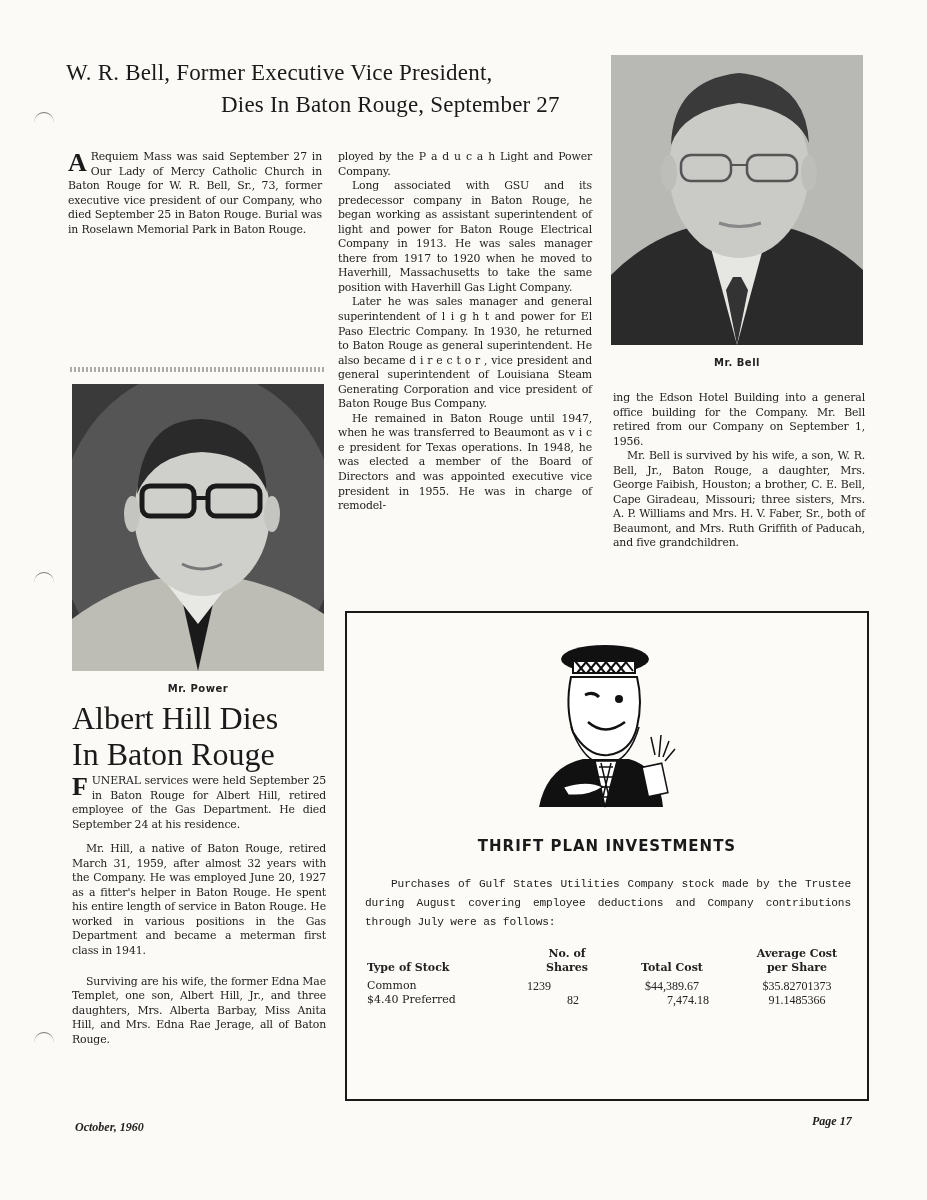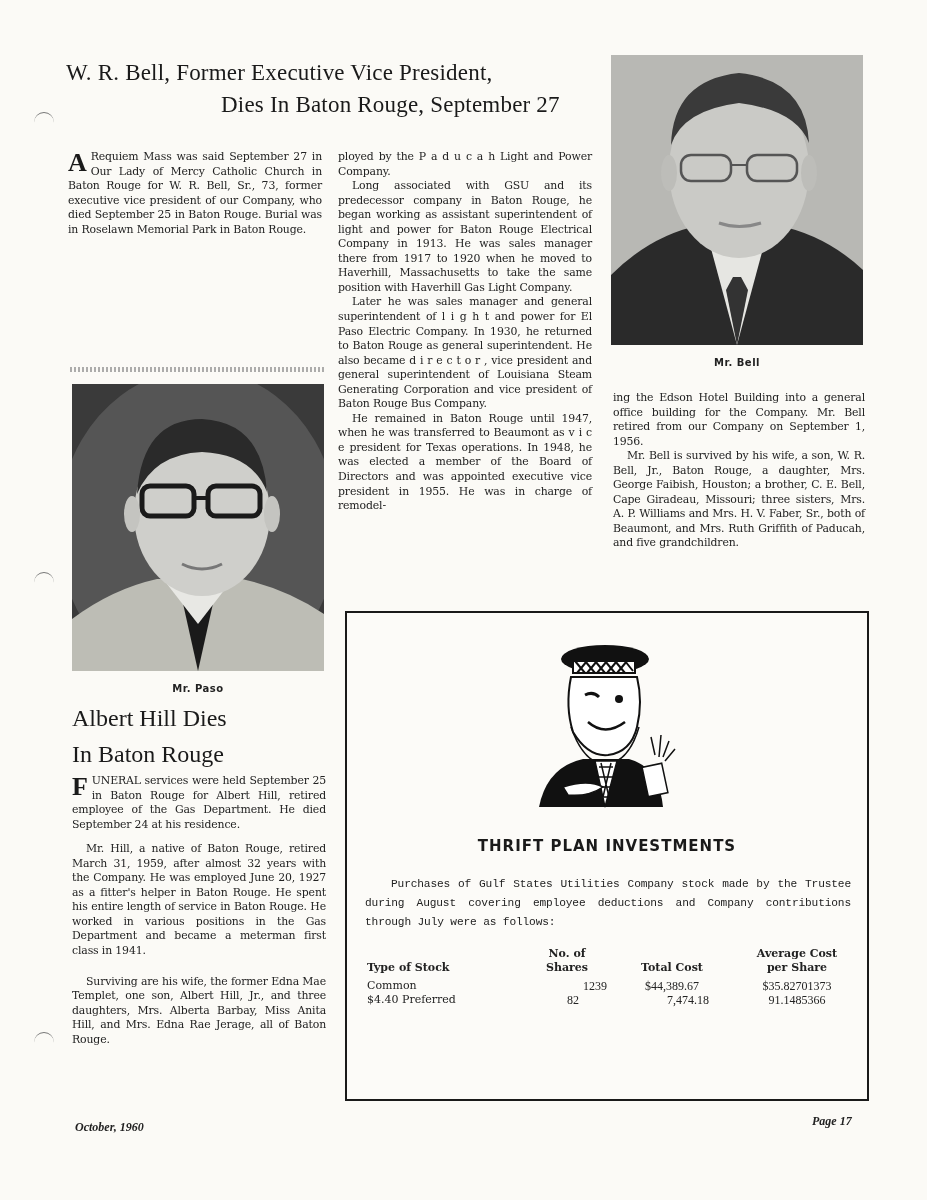--- a/index.html
+++ b/index.html
@@ -32,21 +32,21 @@
     background: radial-gradient(ellipse at 50% 40%, #9a9a9a 0%, #6a6a6a 35%, #3a3a3a 70%, #222 100%);
     overflow: hidden;
   }
   .photo svg { display: block; }
   .dotted-rule {
     height: 5px;
     background: repeating-linear-gradient(90deg, #8a8a8a 0 2px, transparent 2px 4px);
     opacity: 0.7;
   }
   .hill-head {
-    font-family: "Liberation Serif", serif; font-size: 24px; line-height: 36px; color: #1a1a1a;
+    font-family: "Liberation Serif", serif; font-size: 32px; line-height: 36px; color: #1a1a1a;
   }
   .thrift-box {
     border: 2px solid #1a1a1a; border-bottom-width: 2px; background: #fcfbf8;
   }
   .thrift-title {
     font-family: "DejaVu Sans", sans-serif; font-weight: bold; font-size: 15px; letter-spacing: 1px;
     text-align: center; color: #1a1a1a;
   }
   .thrift-table { border-collapse: collapse; font-family: "DejaVu Serif", serif; font-size: 11px; color: #222; }
   .thrift-table th { font-weight: bold; vertical-align: bottom; padding: 0; line-height: 14px; }
@@ -85,21 +85,21 @@
     <ellipse cx="130" cy="130" rx="68" ry="82" fill="#cfcfcb"></ellipse>
     <path d="M65 110 Q70 35 130 35 Q190 38 195 108 Q180 70 130 68 Q82 70 65 110 Z" fill="#2a2a2a"></path>
     <rect x="70" y="102" width="52" height="30" rx="8" fill="none" stroke="#1a1a1a" stroke-width="5"></rect>
     <rect x="136" y="102" width="52" height="30" rx="8" fill="none" stroke="#1a1a1a" stroke-width="5"></rect>
     <line x1="122" y1="114" x2="136" y2="114" stroke="#1a1a1a" stroke-width="4"></line>
     <path d="M110 180 Q130 190 150 180" stroke="#777" stroke-width="3" fill="none"></path>
     <ellipse cx="60" cy="130" rx="8" ry="18" fill="#c4c4c0"></ellipse>
     <ellipse cx="200" cy="130" rx="8" ry="18" fill="#c4c4c0"></ellipse>
   </svg>
 </div>
-<div class="abs caption" style="left:72px; top:683px; width:252px;">Mr. Paso</div>
+<div class="abs caption" style="left:72px; top:683px; width:252px;">Mr. Power</div>
 
 <div class="abs hill-head" style="left:72px; top:700px;">
   <div>Albert Hill Dies</div>
   <div>In Baton Rouge</div>
 </div>
 
 <div class="abs body" style="left:72px; top:774px; width:254px;">
   <p class="first"><span class="dropcap">F</span><span>UNERAL services were held Septem­ber 25 in Baton Rouge for Albert Hill, retired employee of the Gas De­partment. He died September 24 at his residence.</span></p>
   <p class="gap" style="margin-top:10px;">Mr. Hill, a native of Baton Rouge, retired March 31, 1959, after almost 32 years with the Company. He was em­ployed June 20, 1927 as a fitter's helper in Baton Rouge. He spent his entire length of service in Baton Rouge. He worked in various positions in the Gas Department and became a meterman first class in 1941.</p>
   <p class="gap" style="margin-top:16px;">Surviving are his wife, the former Edna Mae Templet, one son, Albert Hill, Jr., and three daughters, Mrs. Alberta Barbay, Miss Anita Hill, and Mrs. Edna Rae Jerage, all of Baton Rouge.</p>
@@ -170,21 +170,21 @@
         <th style="text-align:center; width:130px;">Total Cost</th>
         <th style="text-align:center;">
           <div>Average Cost</div>
           <div>per Share</div>
         </th>
       </tr>
     </thead>
     <tbody>
       <tr>
         <td class="label" style="padding-top:4px;">Common</td>
-        <td style="text-align:right; padding-top:4px;">1239</td>
+        <td style="text-align:left; padding-top:4px;">1239</td>
         <td style="text-align:center; padding-top:4px;">$44,389.67</td>
         <td style="text-align:center; padding-top:4px;">$35.82701373</td>
       </tr>
       <tr>
         <td class="label">$4.40 Preferred</td>
         <td style="text-align:center; padding-left:12px;">82</td>
         <td style="text-align:right; padding-right:28px;">7,474.18</td>
         <td style="text-align:center;">91.1485366</td>
       </tr>
     </tbody>

